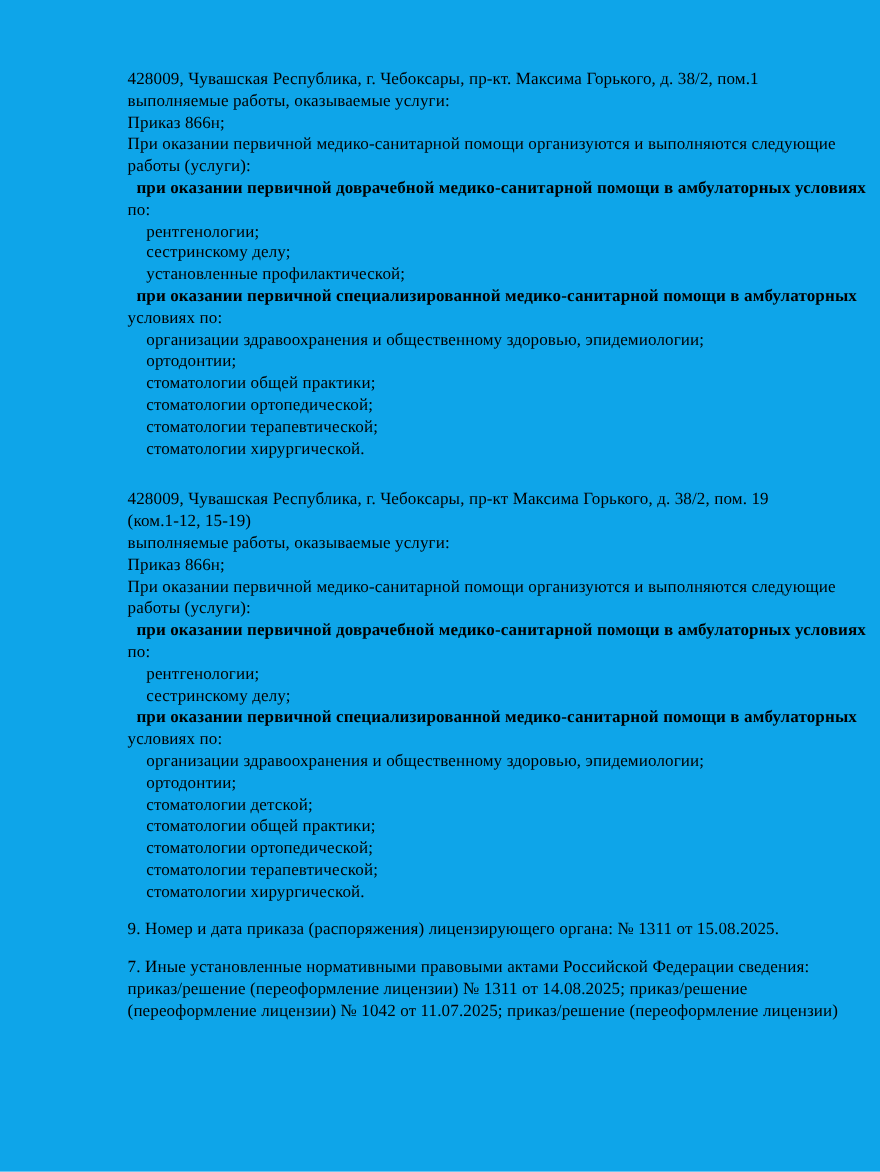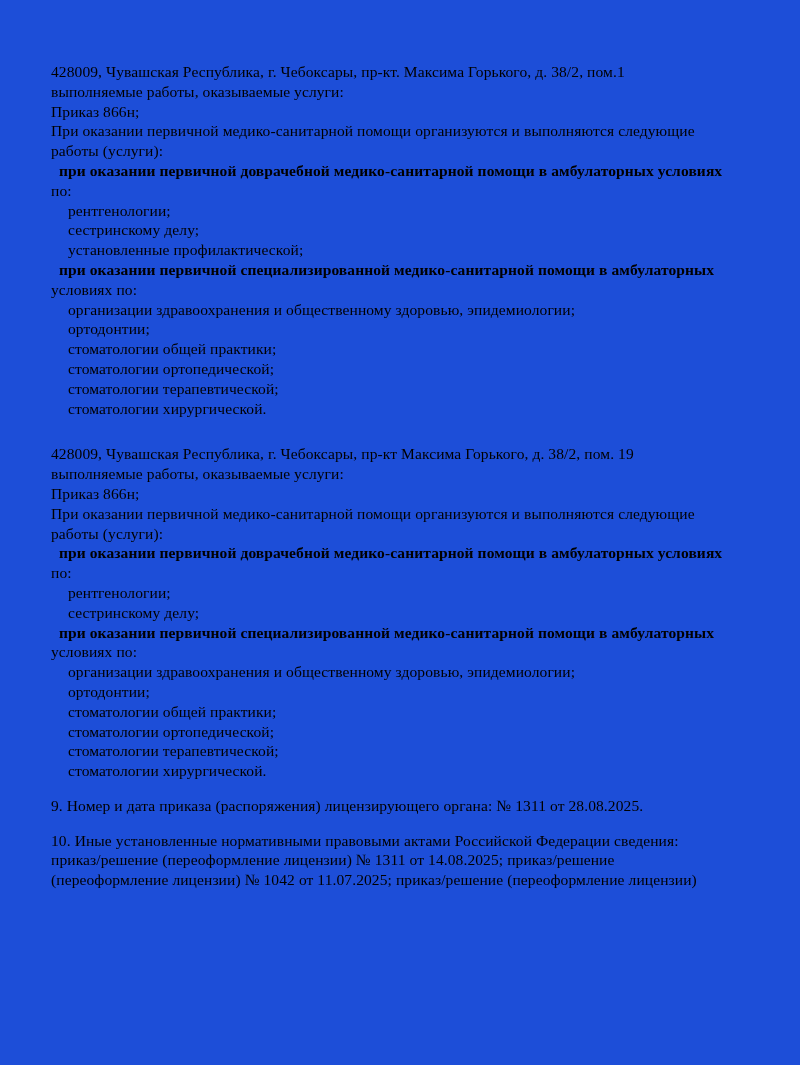--- a/index.html
+++ b/index.html
@@ -11,22 +11,22 @@
     width: 800px;
     height: 1065px;
     overflow: hidden;
     font-family: "Liberation Serif", "DejaVu Serif", serif;
     color: #000000;
   }
   .page {
     box-sizing: border-box;
     width: 800px;
     height: 1065px;
-    padding: 62px 50px 0 51px;
-    background: #1d4ed8;
+    padding: 62px 50px 0 116px;
+    background: #0ea5e9;
   }
   .block { margin-top: 26px; }
   .block:first-child { margin-top: 0; }
   .block:nth-child(3),
   .block:nth-child(4) { margin-top: 15px; }
   .line {
     font-size: 15.5px;
     line-height: 19.8px;
     white-space: pre;
     letter-spacing: 0.1px;
@@ -54,38 +54,40 @@
       <div class="line ind-0">условиях по:</div>
       <div class="line ind-2">организации здравоохранения и общественному здоровью, эпидемиологии;</div>
       <div class="line ind-2">ортодонтии;</div>
       <div class="line ind-2">стоматологии общей практики;</div>
       <div class="line ind-2">стоматологии ортопедической;</div>
       <div class="line ind-2">стоматологии терапевтической;</div>
       <div class="line ind-2">стоматологии хирургической.</div>
     </div>
     <div class="block">
       <div class="line ind-0">428009, Чувашская Республика, г. Чебоксары, пр-кт Максима Горького, д. 38/2, пом. 19</div>
+      <div class="line ind-0">(ком.1-12, 15-19)</div>
       <div class="line ind-0">выполняемые работы, оказываемые услуги:</div>
       <div class="line ind-0">Приказ 866н;</div>
       <div class="line ind-0">При оказании первичной медико-санитарной помощи организуются и выполняются следующие</div>
       <div class="line ind-0">работы (услуги):</div>
       <div class="line ind-1">при оказании первичной доврачебной медико-санитарной помощи в амбулаторных условиях</div>
       <div class="line ind-0">по:</div>
       <div class="line ind-2">рентгенологии;</div>
       <div class="line ind-2">сестринскому делу;</div>
       <div class="line ind-1">при оказании первичной специализированной медико-санитарной помощи в амбулаторных</div>
       <div class="line ind-0">условиях по:</div>
       <div class="line ind-2">организации здравоохранения и общественному здоровью, эпидемиологии;</div>
       <div class="line ind-2">ортодонтии;</div>
+      <div class="line ind-2">стоматологии детской;</div>
       <div class="line ind-2">стоматологии общей практики;</div>
       <div class="line ind-2">стоматологии ортопедической;</div>
       <div class="line ind-2">стоматологии терапевтической;</div>
       <div class="line ind-2">стоматологии хирургической.</div>
     </div>
     <div class="block">
-      <div class="line ind-0">9. Номер и дата приказа (распоряжения) лицензирующего органа: № 1311 от 28.08.2025.</div>
+      <div class="line ind-0">9. Номер и дата приказа (распоряжения) лицензирующего органа: № 1311 от 15.08.2025.</div>
     </div>
     <div class="block">
-      <div class="line ind-0">10. Иные установленные нормативными правовыми актами Российской Федерации сведения:</div>
+      <div class="line ind-0">7. Иные установленные нормативными правовыми актами Российской Федерации сведения:</div>
       <div class="line ind-0">приказ/решение (переоформление лицензии) № 1311 от 14.08.2025; приказ/решение</div>
       <div class="line ind-0">(переоформление лицензии) № 1042 от 11.07.2025; приказ/решение (переоформление лицензии)</div>
     </div>
   </div>
 
 </body></html>

